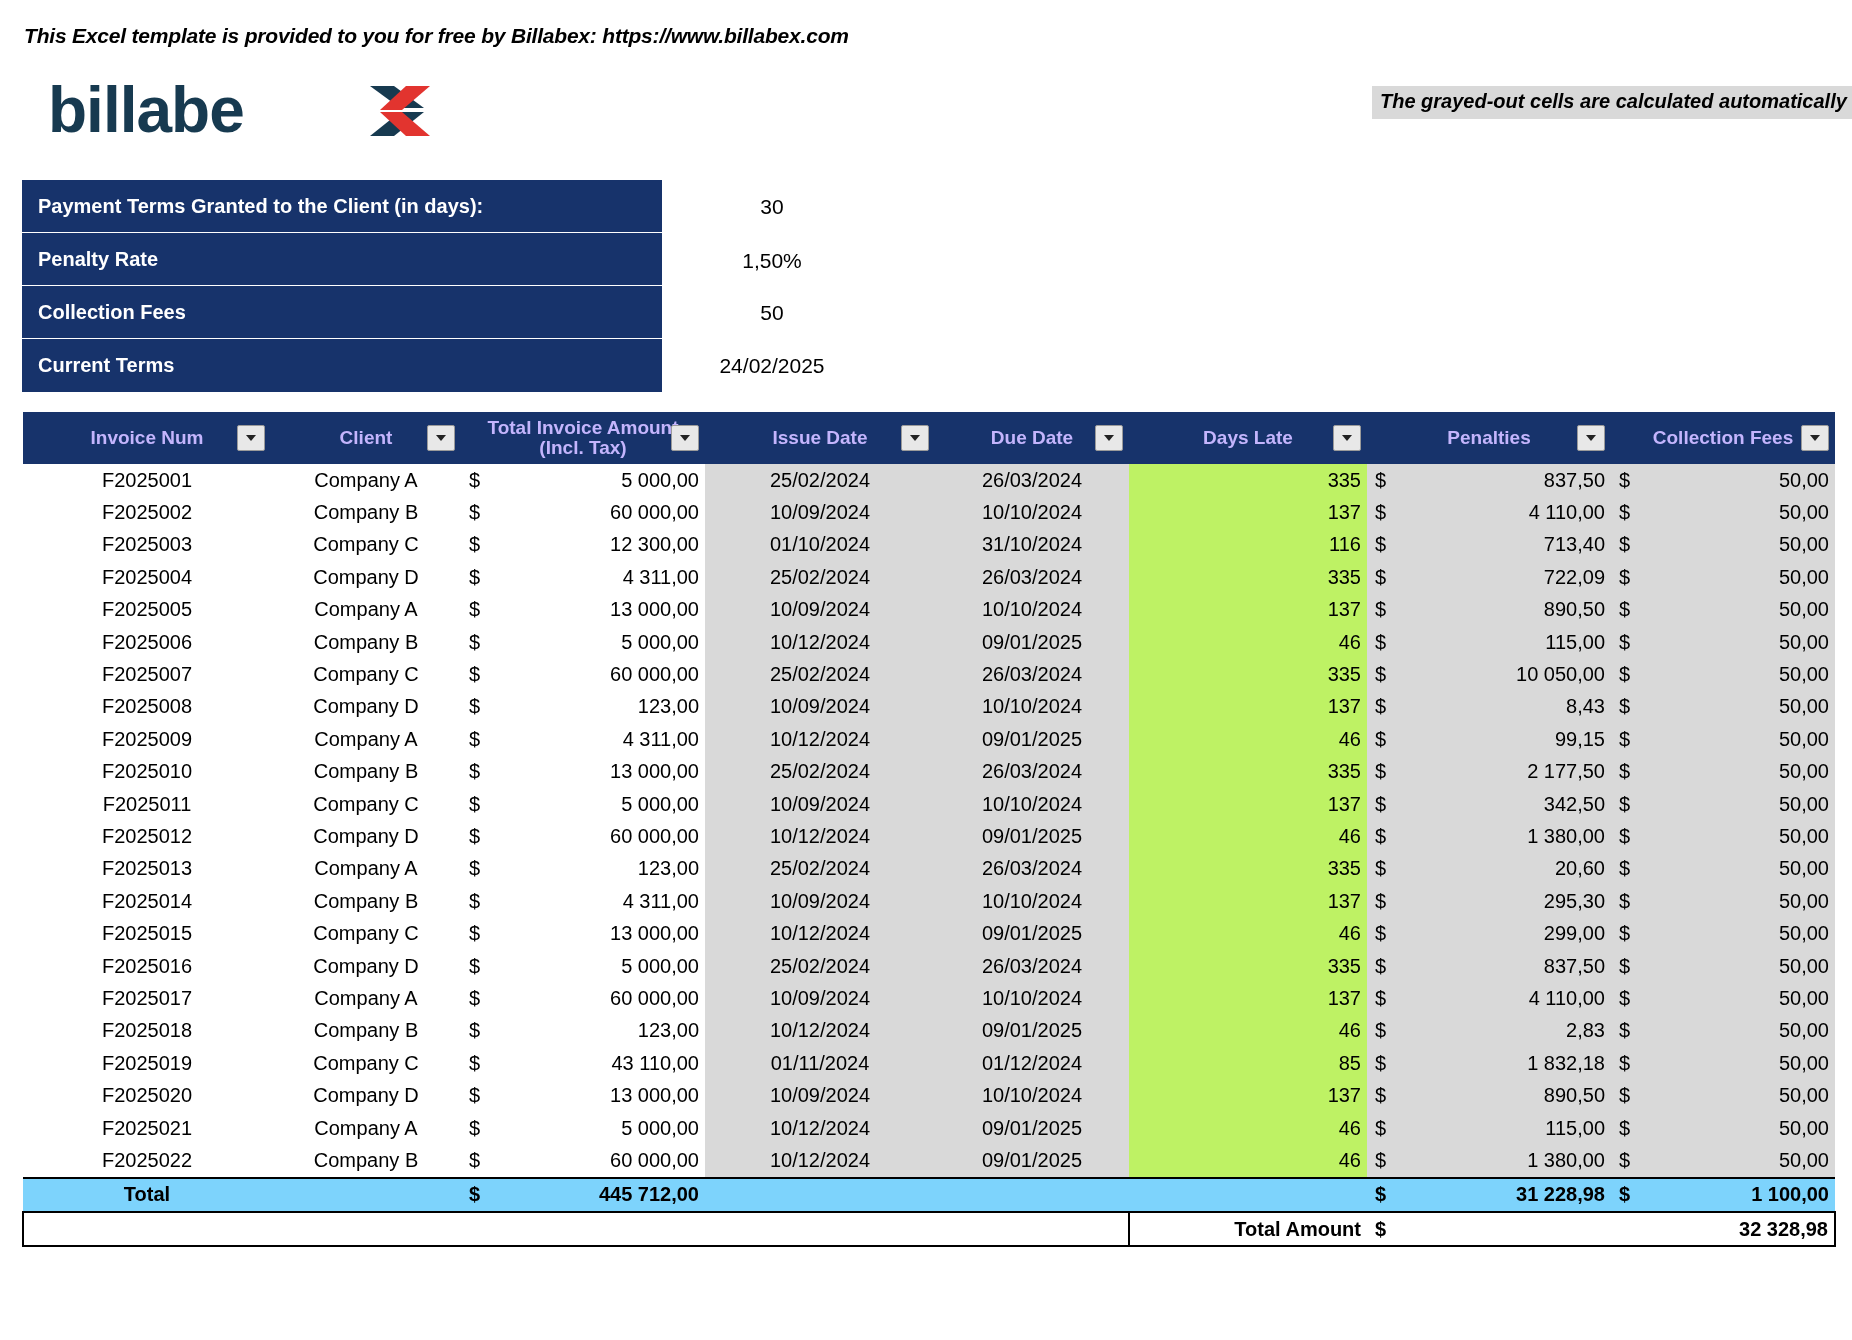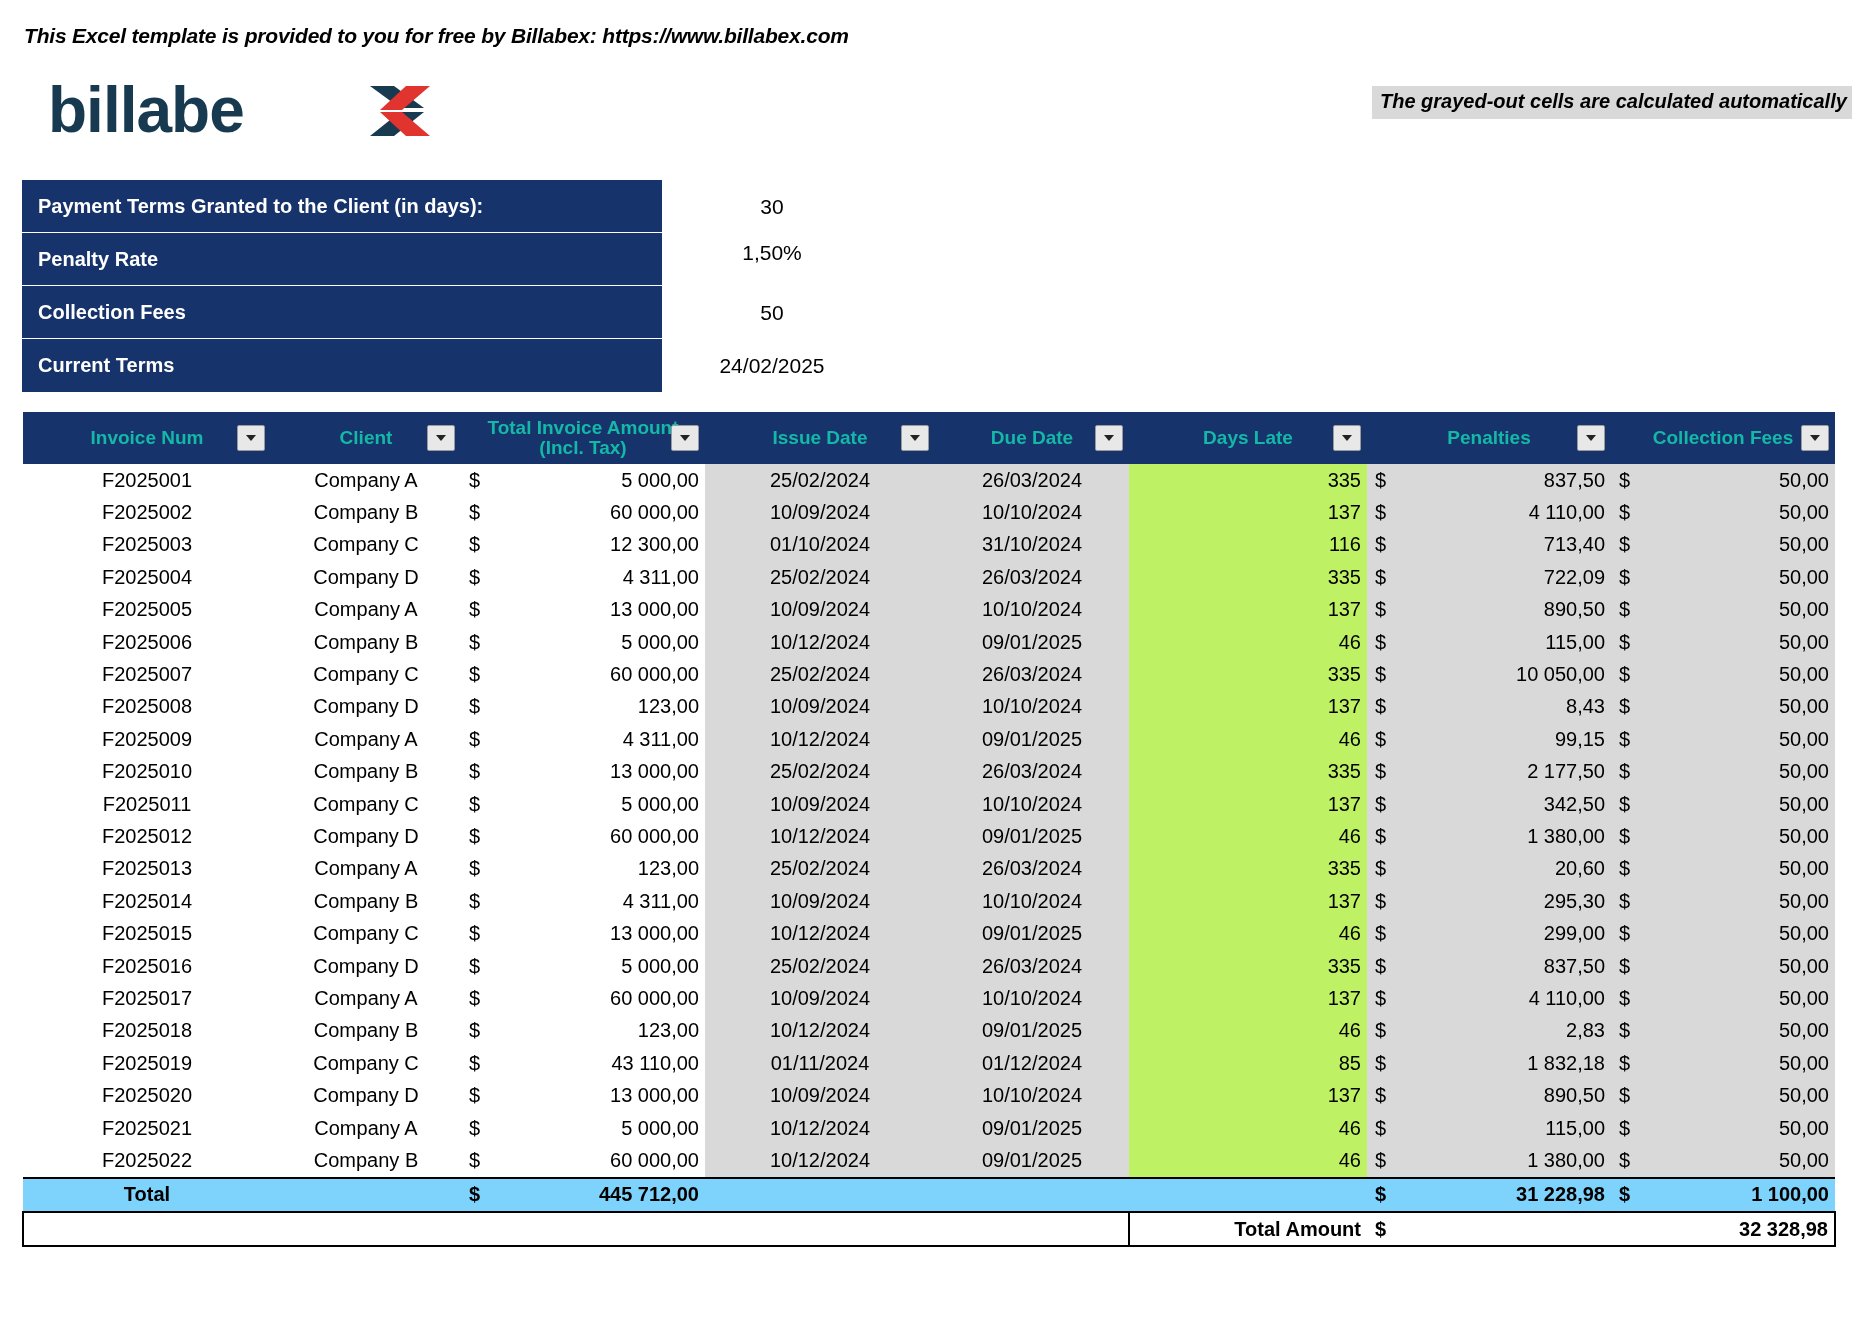--- a/index.html
+++ b/index.html
@@ -113,21 +113,21 @@
     top: 412px;
     width: 1812px;
   }
   table.inv {
     border-collapse: collapse;
     width: 1812px;
     table-layout: fixed;
   }
   table.inv th {
     background: #17336b;
-    color: #14b8a6;
+    color: #c4b5fd;
     font-size: 19px;
     font-weight: bold;
     height: 52px;
     vertical-align: middle;
     padding: 0;
     position: relative;
   }
   .th-inner {
     display: flex;
     align-items: center;
@@ -222,21 +222,21 @@
 
   <div class="gray-note">The grayed-out cells are calculated automatically</div>
 
   <div class="params">
     <div class="param-row">
       <div class="param-label">Payment Terms Granted to the Client (in days):</div>
       <div class="param-value" style="top:0">30</div>
     </div>
     <div class="param-row">
       <div class="param-label">Penalty Rate</div>
-      <div class="param-value" style="top:46px">1,50%</div>
+      <div class="param-value" style="top:54px">1,50%</div>
     </div>
     <div class="param-row">
       <div class="param-label">Collection Fees</div>
       <div class="param-value" style="top:106px">50</div>
     </div>
     <div class="param-row">
       <div class="param-label">Current Terms</div>
       <div class="param-label-fill"></div>
       <div class="param-value" style="top:159px">24/02/2025</div>
     </div>

